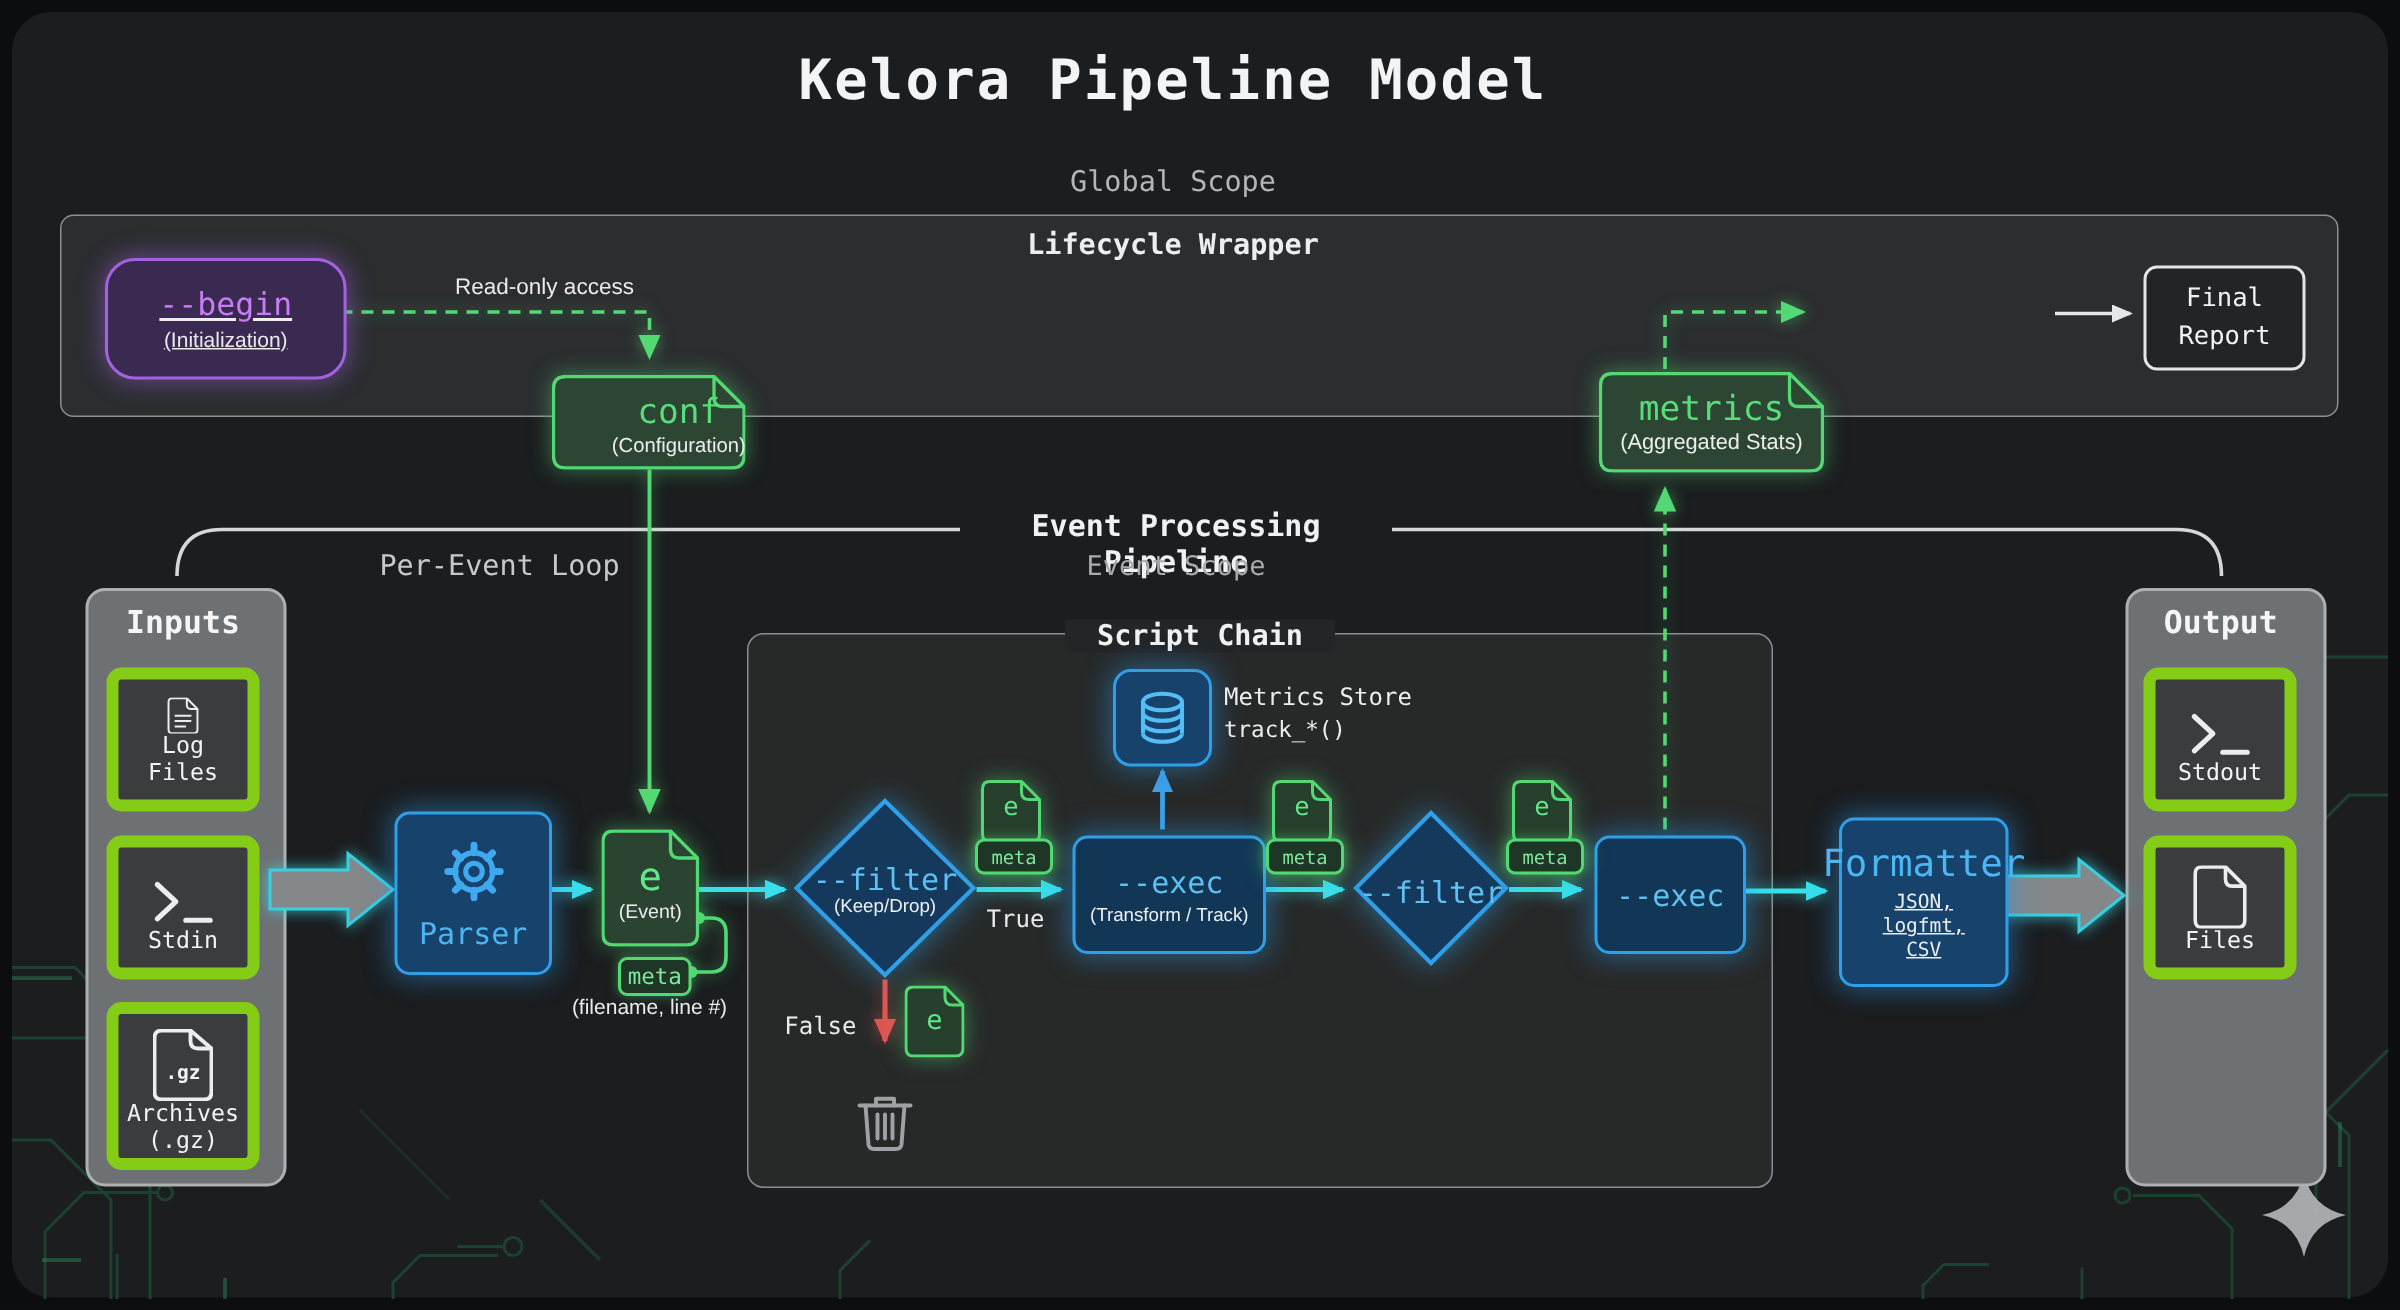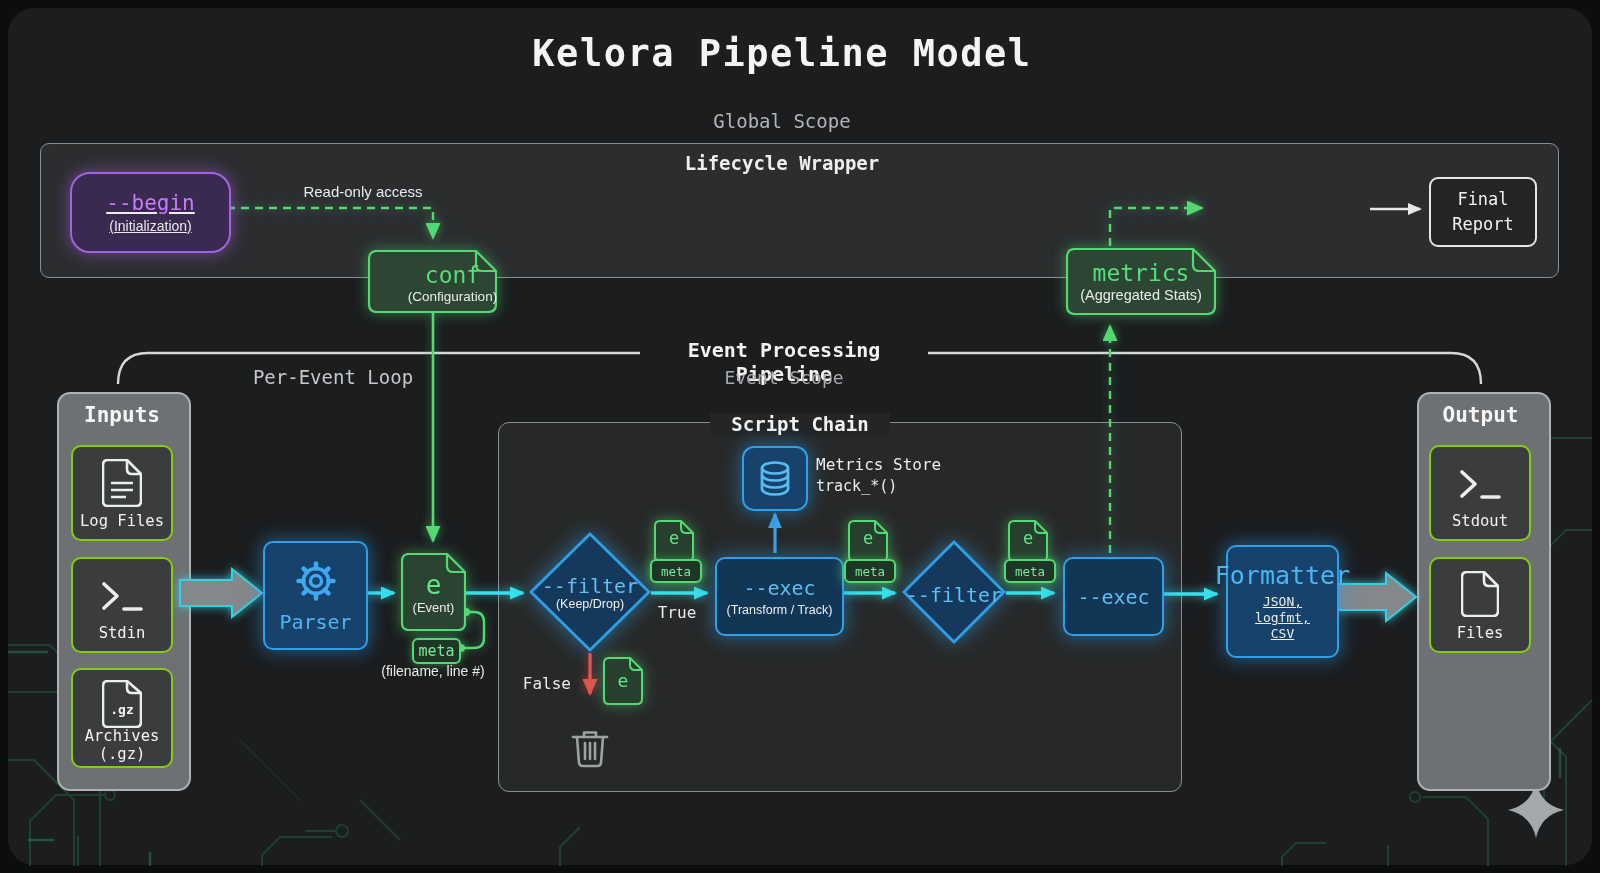--- a/index.html
+++ b/index.html
@@ -12,21 +12,21 @@
   .tc{text-align:center;}
   .pre{white-space:pre-line;}
   .bold{font-weight:bold;}
 
   
   .lifecycle-box{left:40px;top:143px;width:1517px;height:133px;background:#2b2d2f;
                  border:1.6px solid #8b8e90;border-radius:9px;}
   .script-box{left:498px;top:422px;width:682px;height:368px;background:#272929;
               border:1.6px solid #8b8e90;border-radius:11px;}
   .io-panel{width:130px;height:395px;background:#6e7173;border:2px solid #aeb1b3;border-radius:13px;}
-  .io-item{width:102px;background:#3a3c3e;border:2px solid #84cc16;border-radius:10px;
+  .io-item{width:102px;background:#3a3c3e;border:8px solid #84cc16;border-radius:10px;
            display:flex;flex-direction:column;align-items:center;justify-content:space-between;
            padding:10px 2px 8px 2px;box-sizing:border-box;}
   .io-label{font-size:15.5px;line-height:1.15;color:#f2f3f3;text-align:center;}
 
   
   .purple-node{background:#3a2950;border:2.5px solid #a263e0;border-radius:20px;
                box-shadow:0 0 16px 2px rgba(168,99,232,.45);text-decoration:underline;}
   .purple-code{font-size:21px;color:#c77bf5;}
   .node-sub{font-size:14px;color:#e9e9ec;font-family:"Liberation Sans",sans-serif;margin-top:3px;}
   .blue-node{background:#16426b;border:2.5px solid #2f9fe8;border-radius:10px;
@@ -212,21 +212,21 @@
   <div class="abs io-item" style="left:71px;top:557px;height:96px;">
     <svg width="48" height="38" viewBox="0 0 48 38" style="margin-top:8px;">
       <g fill="none" stroke="#eceded" stroke-width="3.6" stroke-linecap="round" stroke-linejoin="round">
         <path d="M6,7 L19,19 L6,31"></path>
         <path d="M26,32 H43"></path>
       </g>
     </svg>
     <div class="io-label">Stdin</div>
   </div>
 
-  <div class="abs io-item" style="left:71px;top:668px;height:100px;">
+  <div class="abs io-item" style="left:71px;top:668px;height:112px;">
     <div style="position:relative;width:40px;height:48px;margin-top:0px;">
       <svg width="40" height="48" viewBox="0 0 40 48">
         <g fill="none" stroke="#eceded" stroke-width="2.6" stroke-linejoin="round">
           <path d="M6,1 H25 L39,13 V42 Q39,47 34,47 H6 Q1,47 1,42 V6 Q1,1 6,1 Z"></path>
           <path d="M25,1 V8 Q25,13 30,13 H39"></path>
         </g>
       </svg>
       <div class="abs bold tc" style="left:0;top:22px;width:40px;font-size:13px;color:#f4f4f4;">.gz</div>
     </div>
     <div class="io-label pre">Archives

